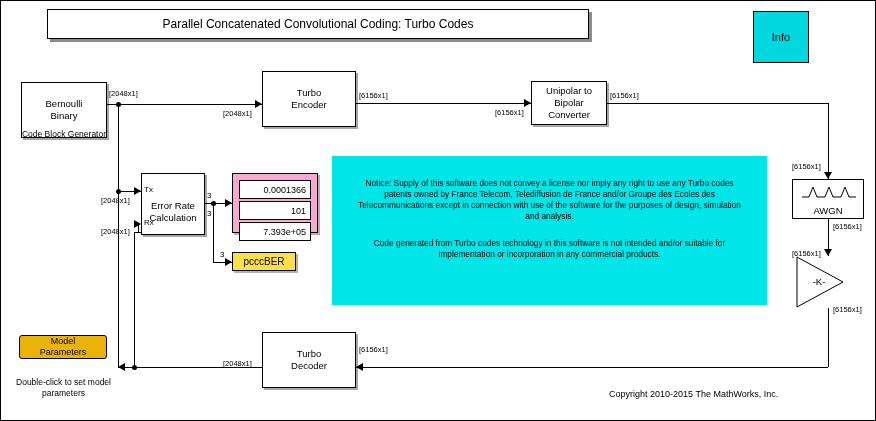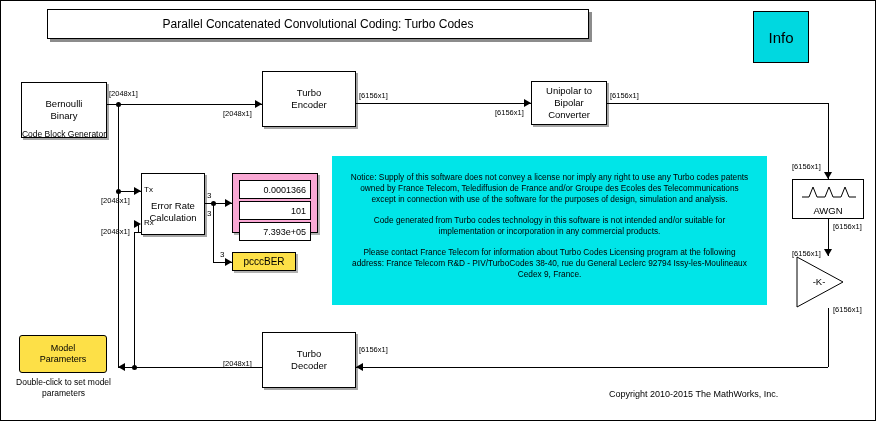--- a/index.html
+++ b/index.html
@@ -97,37 +97,37 @@
     border-radius: 50%;
   }
 
   
   .info-btn {
     left: 752px; top: 10px;
     width: 56px; height: 52px;
     background: #00d8e0;
     border: 1px solid #000000;
     display: flex; align-items: center; justify-content: center;
-    font-size: 15px;
+    font-size: 11px;
     color: #000000;
   }
 
   
   .notice {
     left: 331px; top: 155px;
     width: 435px; height: 149px;
     background: #00e5e8;
     border: 1px solid #00e5e8;
     padding: 5px 6px 4px 6px;
     font-size: 8.3px;
     color: #000000;
     text-align: center;
     line-height: 1.32;
   }
-  .notice p { margin: 10px; }
+  .notice p { margin: 16px; }
   .notice p.gap { margin-top: 9px; }
 
   
   .display-group {
     left: 231px; top: 172px;
     width: 86px; height: 60px;
     border: 1px solid #000000;
     background: #f9a8d4;
     box-shadow: 2px 2px 0 rgba(0,0,0,0.3);
     padding: 6px;
@@ -151,22 +151,22 @@
     background: #fde047;
     box-shadow: 2px 2px 0 rgba(0,0,0,0.3);
     display: flex; align-items: center; justify-content: center;
     font-size: 10px;
     color: #000000;
   }
 
   
   .model-params {
     left: 18px; top: 334px;
-    width: 88px; height: 38px;
-    background: #fde047;
+    width: 88px; height: 24px;
+    background: #eab308;
     border: 1px solid #000000;
     border-radius: 3px;
     display: flex; align-items: center; justify-content: center;
     font-size: 9px;
     text-align: center;
     color: #000000;
     line-height: 1.25;
   }
 
   
@@ -301,21 +301,20 @@
   <div class="abs model-params">
     <span style="white-space:pre-line">Model
 Parameters</span>
   </div>
   <div class="abs caption" style="left:5px; top:376px; width:115px;" style2="">Double-click to
 set model parameters</div>
 
   <div class="abs notice">
     <p>Notice: Supply of this software does not convey a license nor imply any right to use any Turbo codes patents owned by France Telecom, Telediffusion de France and/or Groupe des Ecoles des Telecommunications except in connection with use of the software for the purposes of design, simulation and analysis.</p>
     <p>Code generated from Turbo codes technology in this software is not intended and/or suitable for implementation or incorporation in any commercial products.</p>
-    <p class="gap">Please contact France Telecom for information about Turbo Codes Licensing program at the following address: France Telecom R&amp;D - PIV/TurboCodes 38-40, rue du General Leclerc 92794 Issy-les-Moulineaux Cedex 9, France.</p>
   </div>
 
   <div class="abs hline" style="left:106px; top:103px; width:155px;"></div>
   <div class="abs arrow-r" style="left:254px; top:99px;"></div>
   <div class="abs node-dot" style="left:115px; top:101px;"></div>
 
   <div class="abs vline" style="left:117px; top:103px; height:263px;"></div>
 
   <div class="abs hline" style="left:117px; top:190px; width:23px;"></div>
   <div class="abs arrow-r" style="left:133px; top:186px;"></div>

